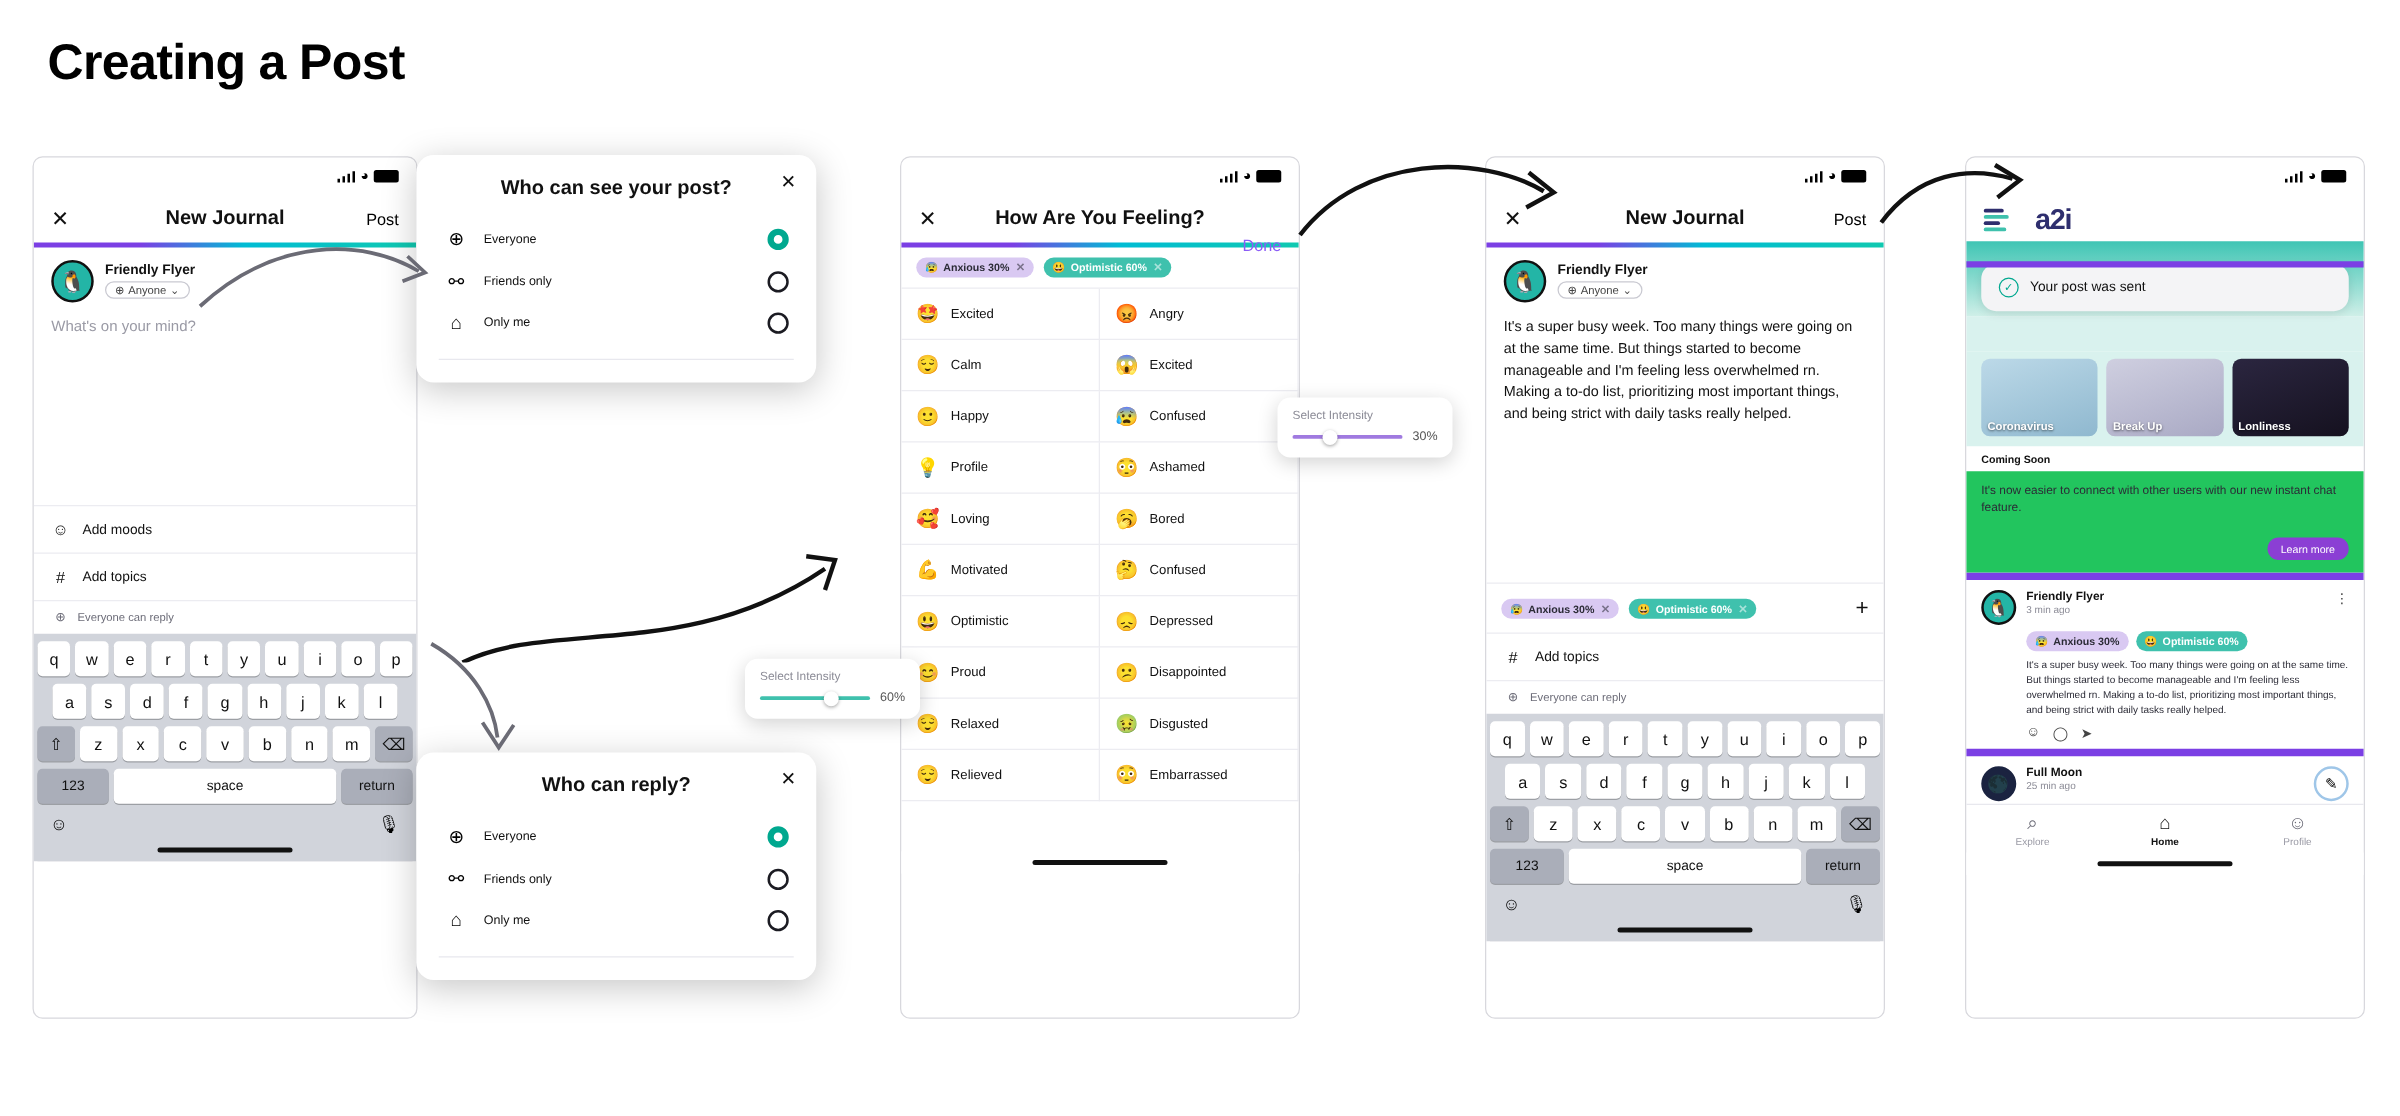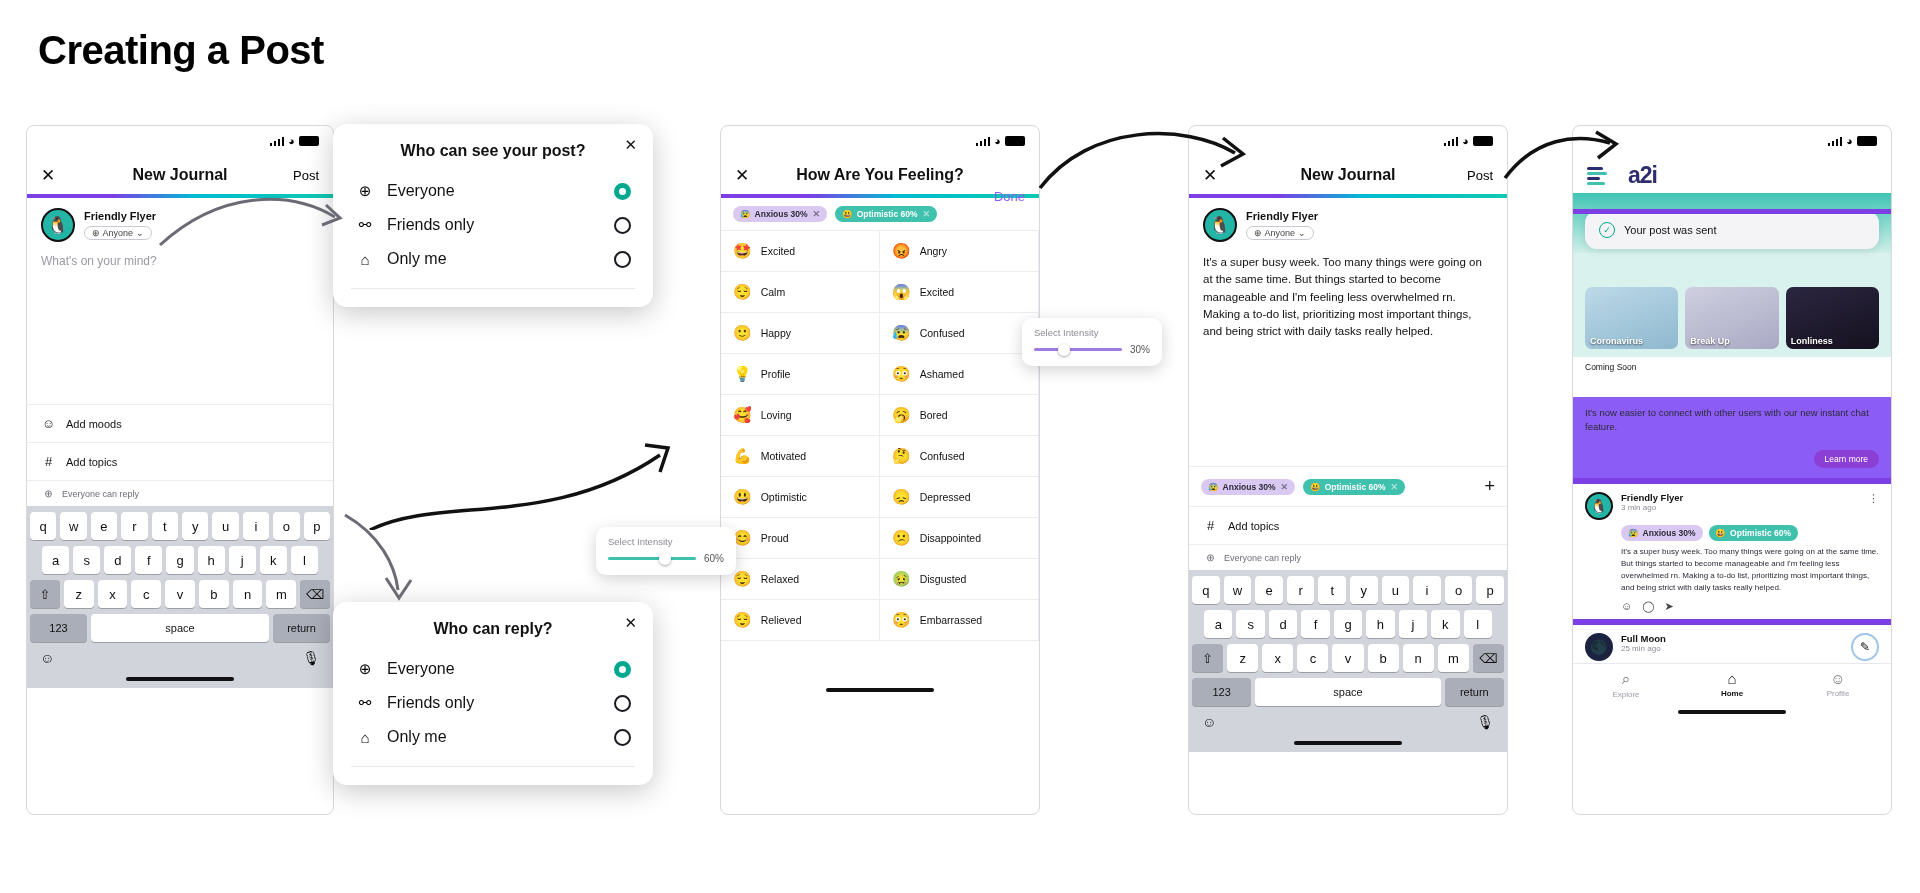--- a/index.html
+++ b/index.html
@@ -95,21 +95,21 @@
 
   
   .dialog {
     position: absolute; background: #fff; border-radius: 14px;
     box-shadow: 0 6px 28px rgba(0,0,0,.22);
     padding: 14px 0 18px;
   }
   .dlg-x { position: absolute; right: 16px; top: 12px; font-size: 15px; color:#111; cursor:pointer }
   .dlg-title { text-align: center; font-size: 16px; font-weight: bold; color:#111; margin: 4px 0 14px; }
   .dlg-row { display: flex; align-items: center; padding: 8px 22px; gap: 12px; }
-  .dlg-row .lbl { font-size: 16px; color: #111; flex: 1; }
+  .dlg-row .lbl { font-size: 10px; color: #111; flex: 1; }
   .dlg-ico { width: 20px; text-align:center; font-size: 15px; }
   .radio { width: 17px; height: 17px; border-radius: 50%; border: 2px solid #1b1b22; flex:none }
   .radio.on { border: 5px solid #00a88f; background: #fff; }
   .dlg-sep { height:1px; background:#e8e8ee; margin: 12px 18px 0; }
 
   
   .intensity {
     position: absolute; background: #fff; border-radius: 10px;
     box-shadow: 0 4px 16px rgba(0,0,0,.18); padding: 9px 12px 11px;
   }
@@ -128,22 +128,22 @@
   .hero:after{content:"";position:absolute;left:0;right:0;top:16px;height:5px;background:#7b3fe4}
   .toast {
     position:absolute; left: 12px; right: 12px; top: 18px; background:#f4f4f6;
     border-radius: 12px; padding: 11px 14px; display:flex; align-items:center; gap:9px;
     box-shadow: 0 2px 8px rgba(0,0,0,.10); font-size: 11px; color:#111;
   }
   .check { width:16px;height:16px;border-radius:50%;border:1.6px solid #00a88f;color:#00a88f;display:flex;align-items:center;justify-content:center;font-size:9px;}
   .cards { display:flex; gap:7px; padding: 6px 12px 8px; background:#d9f2ee;}
   .card { flex:1; height: 62px; border-radius: 7px; position:relative; overflow:hidden; display:flex; align-items:flex-end; }
   .card span { font-size:9px; color:#fff; font-weight:bold; padding:3px 5px; text-shadow:0 1px 2px rgba(0,0,0,.6); }
-  .coming { font-size: 8.5px; font-weight: normal; color:#111; padding: 5px 12px; }
-  .promo { background:#8b5cf6; padding: 9px 12px 10px; position:relative;margin-top:20px; }
+  .coming { font-size: 8.5px; font-weight: bold; color:#111; padding: 5px 12px; }
+  .promo { background:#22c55e; padding: 9px 12px 10px; position:relative; }
   .promo p { font-size: 9.5px; color:#2b2b36; line-height:1.45; }
   .learn { position:absolute; right:12px; bottom:10px; background:#8b3fd4; color:#fff; font-size:8.5px; border-radius:11px; padding:4px 11px; cursor:pointer;}
   .purpledivider { height: 6px; background:#7b3fe4; }
   .post { padding: 8px 12px 6px; }
   .post-head { display:flex; align-items:flex-start; gap:8px; }
   .post-name { font-size:9.5px; font-weight:bold; color:#111; }
   .post-time { font-size:8px; color:#8b8b96; }
   .dots { margin-left:auto; font-size:11px; color:#444; cursor:pointer; letter-spacing:0; }
   .post-body { font-size:8px; color:#2b2b36; line-height:1.5; margin-top:5px; }
   .post-actions { display:flex; gap:10px; margin-top:6px; font-size:11px; color:#444; }

